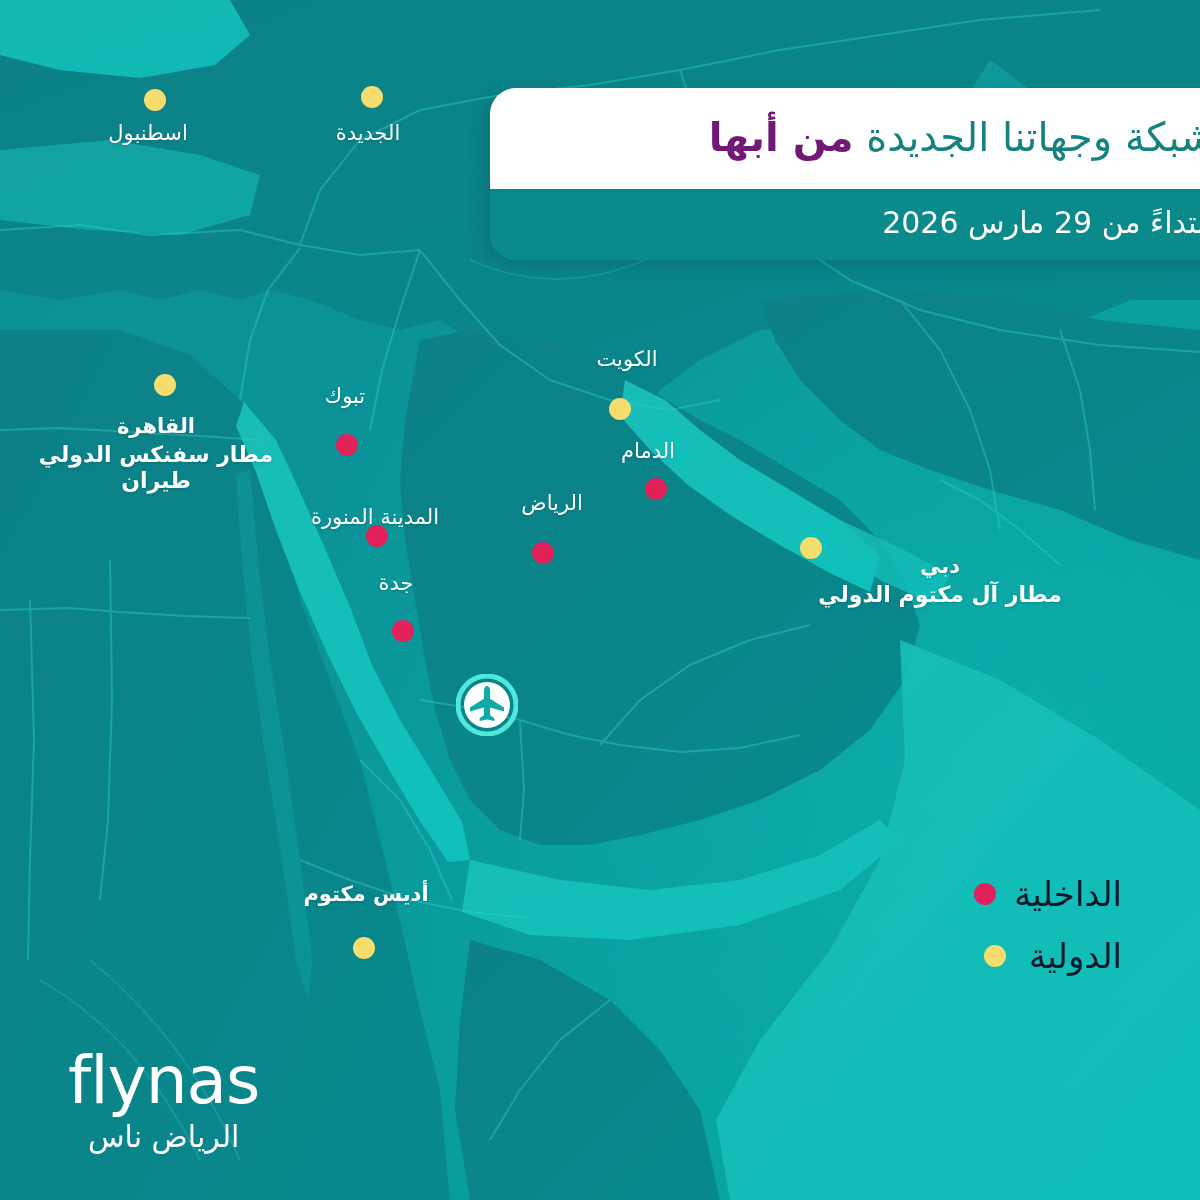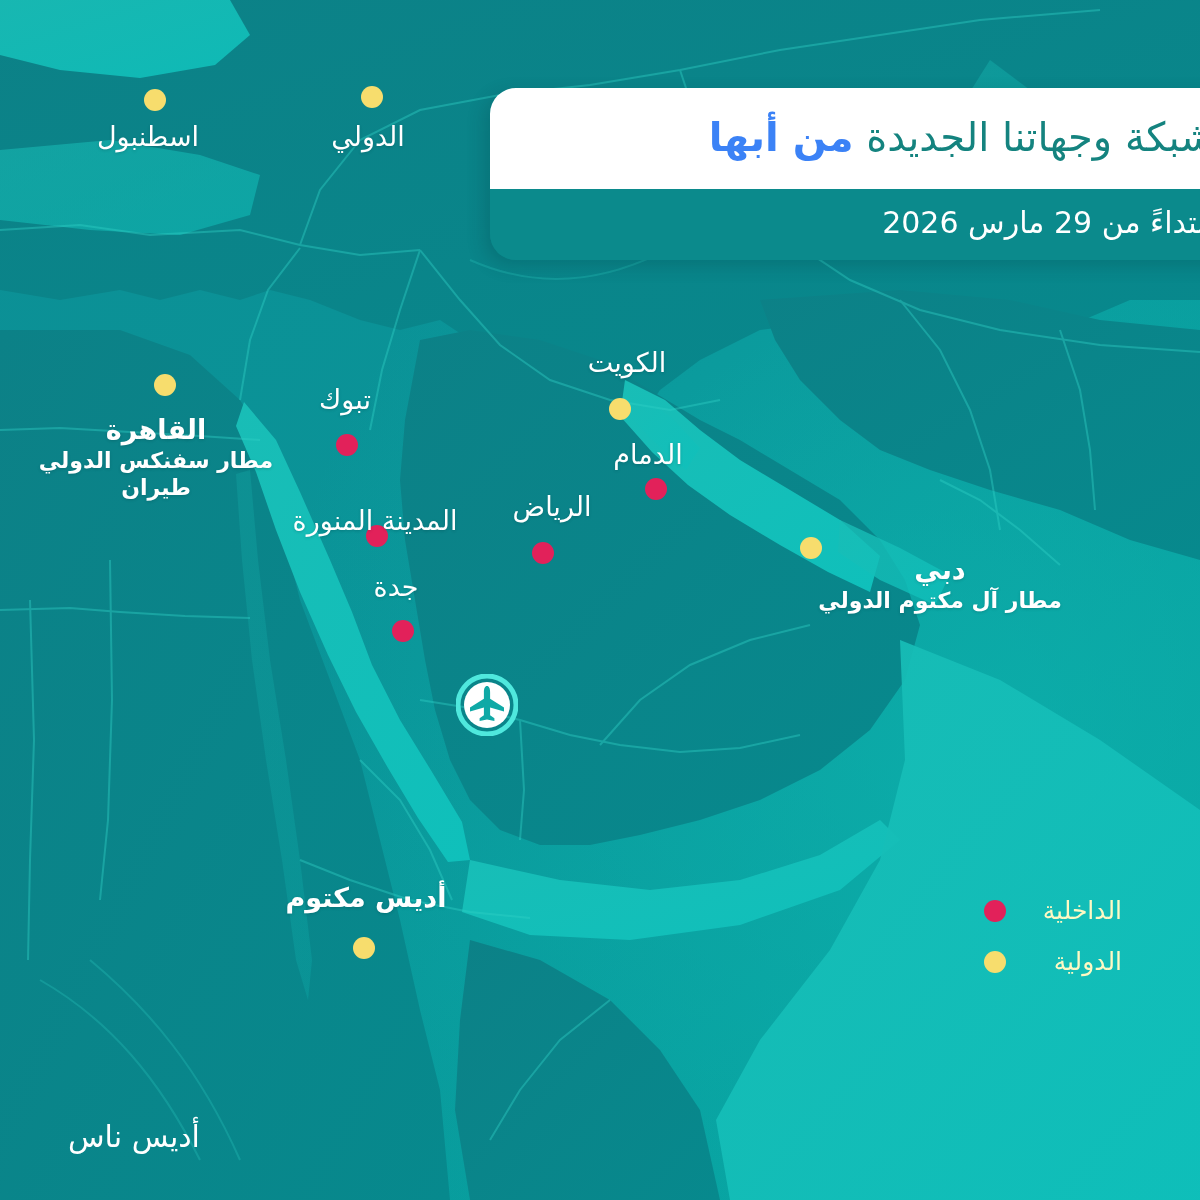--- a/index.html
+++ b/index.html
@@ -33,21 +33,21 @@
     direction:rtl;
   }
   .banner-title {
     font-size:40px;
     line-height:1.18;
     color:#14837f;
     font-weight:400;
     white-space:nowrap;
     letter-spacing:0px;
   }
-  .banner-title b { font-weight:700; color:#3b82f6; }
+  .banner-title b { font-weight:700; color:#701a75; }
   .banner-bottom {
     background:#0b8a8c;
     padding:16px 36px 20px 34px;
     text-align:right;
     direction:rtl;
   }
   .banner-sub {
     font-size:30px;
     color:#ffffff;
     font-weight:400;
@@ -68,21 +68,21 @@
     position:absolute;
     z-index:30;
     direction:rtl;
     text-align:center;
     color:#ffffff;
     white-space:nowrap;
     transform:translateX(-50%);
     text-shadow:0 1px 3px rgba(0,50,55,.22);
   }
   .city .nm {
-    font-size:27px;
+    font-size:21px;
     font-weight:700;
     line-height:1.12;
     display:block;
   }
   .city.reg .nm { font-weight:400; }
   .city .ap {
     font-size:22px;
     font-weight:700;
     line-height:1.2;
     display:block;
@@ -107,22 +107,22 @@
   }
   .legend-row {
     display:flex;
     align-items:center;
     justify-content:flex-start;
     gap:18px;
     margin-bottom:22px;
   }
   .legend-row:last-child { margin-bottom:12px; }
   .legend-label {
-    font-size:25px;
-    color:#fef9c3;
+    font-size:34px;
+    color:#0f172a;
     font-weight:400;
     min-width:98px;
     text-align:right;
   }
   .legend-dot { width:22px; height:22px; border-radius:50%; flex:0 0 auto; }
   .legend-dot.dom  { background:#e2215a; }
   .legend-dot.intl { background:#f7dd6d; }
 
   
   .logo {
@@ -283,21 +283,21 @@
   <div class="dot intl" style="left:620px; top:409px;"></div>
   <div class="dot dom" style="left:656px; top:489px;"></div>
   <div class="dot intl" style="left:811px; top:548px;"></div>
   <div class="dot intl" style="left:364px; top:948px;"></div>
 
   <div class="city reg" style="left:148px; top:122px;">
     <span class="nm">اسطنبول</span>
   </div>
 
   <div class="city reg" style="left:368px; top:122px;">
-    <span class="nm">الدولي</span>
+    <span class="nm">الجديدة</span>
   </div>
 
   <div class="city" style="left:140px; top:415px;margin-left:16px;">
     <span class="nm">القاهرة</span>
     <span class="ap">مطار سفنكس الدولي</span>
     <span class="ap" style="margin-top:0;">طيران</span>
   </div>
 
   <div class="city reg" style="left:345px; top:385px;">
     <span class="nm">تبوك</span>
@@ -349,16 +349,17 @@
       <span class="legend-label">الداخلية</span>
       <span class="legend-dot dom"></span>
     </div>
     <div class="legend-row">
       <span class="legend-label">الدولية</span>
       <span class="legend-dot intl"></span>
     </div>
   </div>
 
   <div class="logo">
-    <div class="logo-ar">أديس ناس</div>
+    <div class="logo-word">flynas</div>
+    <div class="logo-ar">الرياض ناس</div>
   </div>
 
 </div>
 
 </body></html>

